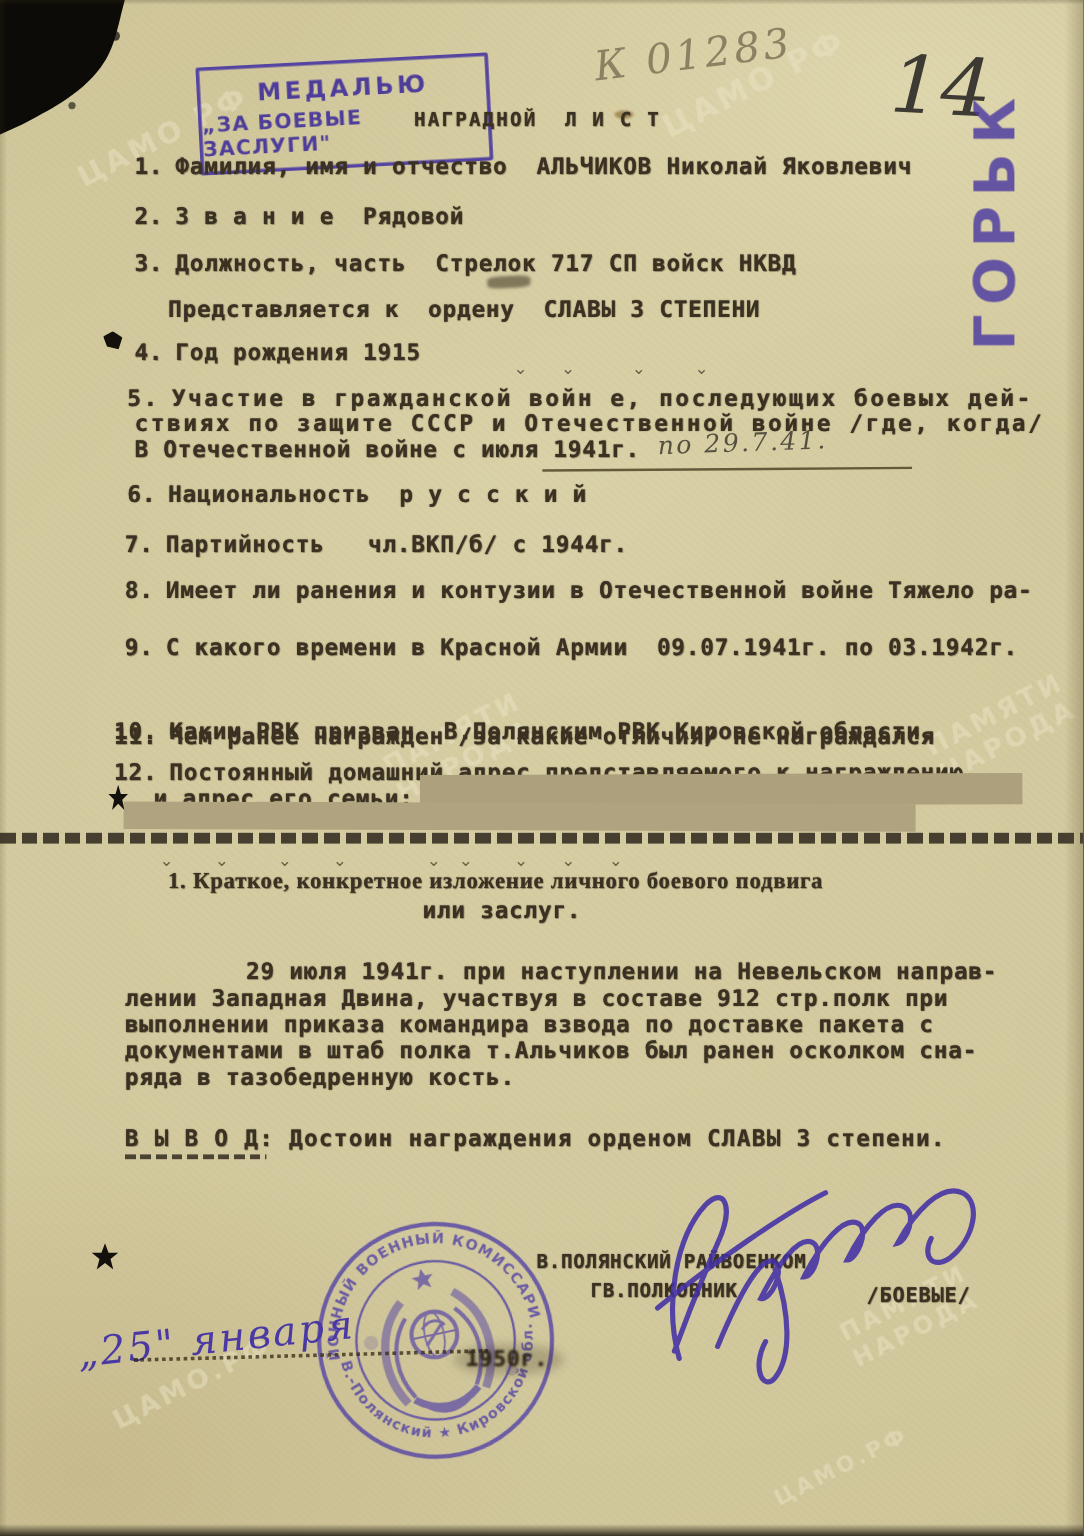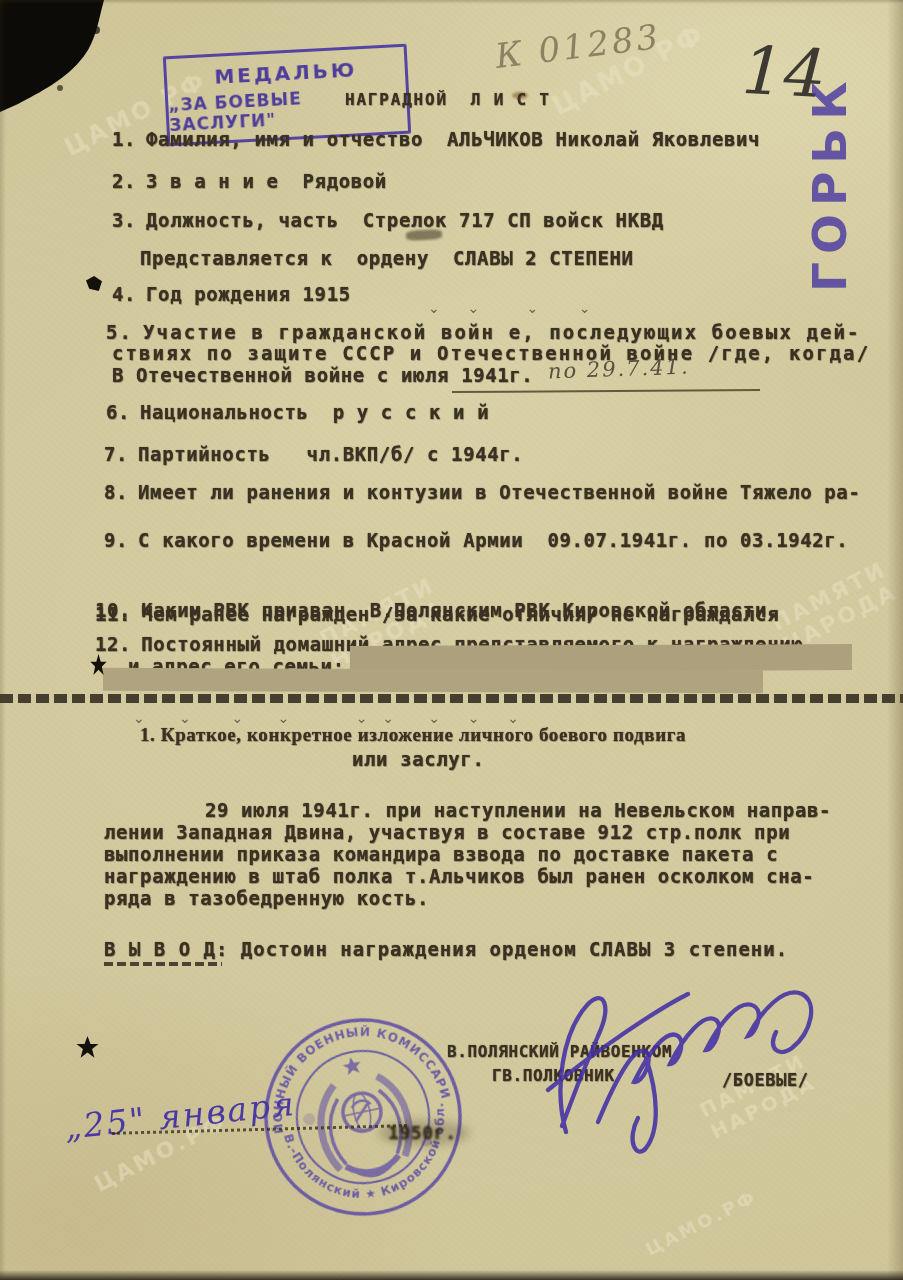--- a/index.html
+++ b/index.html
@@ -70,21 +70,21 @@
   <div class="smudge" style="left:512px;top:92px;width:16px;height:7px;background:rgba(132,96,42,.6);filter:blur(1px);"></div>
   <div class="hw" style="left:742px;top:34px;font-size:66px;color:#3d3a34;transform:rotate(3deg);">14</div>
   <div class="gorky">ГОРЬК</div>
 
   <div class="t title" style="left:345px;top:90px;">НАГРАДНОЙ  Л И С Т</div>
 
   <div class="t" style="left:112px;top:128px;"><span class="num">1.</span><span>Фамилия, имя и отчество  АЛЬЧИКОВ Николай Яковлевич</span></div>
   <div class="t" style="left:112px;top:170px;"><span class="num">2.</span><span>З в а н и е  Рядовой</span></div>
   <div class="t" style="left:112px;top:209px;"><span class="num">3.</span><span>Должность, часть  Стрелок 717 СП войск НКВД</span></div>
   <div class="smudge" style="left:406px;top:230px;width:36px;height:10px;background:rgba(44,36,20,.5);filter:blur(1.2px);transform:rotate(-3deg);border-radius:30%;"></div>
-  <div class="t" style="left:140px;top:247px;">Представляется к  ордену  СЛАВЫ 2 СТЕПЕНИ</div>
+  <div class="t" style="left:140px;top:247px;">Представляется к  ордену  СЛАВЫ 3 СТЕПЕНИ</div>
   <div class="t" style="left:112px;top:283px;"><span class="num">4.</span><span>Год рождения 1915</span></div>
   <div class="checks" style="left:428px;top:300px;">⌄    ⌄       ⌄      ⌄</div>
 
   <div class="t ls2" style="left:106px;top:321px;"><span class="num">5.</span><span>Участие в гражданской войн е, последующих боевых дей-</span></div>
   <div class="t ls2" style="left:112px;top:342px;">ствиях по защите СССР и Отечественной войне /где, когда/</div>
   <div class="t" style="left:112px;top:364px;">В Отечественной войне с июля 1941г.</div>
   <div class="hw" style="left:548px;top:357px;font-size:21px;color:#565041;transform:rotate(-2deg);letter-spacing:2px;">по 29.7.41.</div>
   <div class="underline-pen" style="left:452px;top:390px;width:308px;transform:rotate(-.4deg);"></div>
 
   <div class="t" style="left:106px;top:401px;"><span class="num">6.</span><span>Национальность  р у с с к и й</span></div>
@@ -100,21 +100,21 @@
   <div class="redact" style="left:103px;top:669px;width:660px;height:23px;background:#b0a480;transform:rotate(.2deg);"></div>
 
   <div class="sep"></div>
   <div class="checks" style="left:133px;top:710px;">⌄     ⌄      ⌄     ⌄          ⌄  ⌄     ⌄    ⌄    ⌄</div>
 
   <div class="t" style="left:140px;top:724px;font-family:Liberation Serif, serif;">1. Краткое, конкретное изложение личного боевого подвига</div>
   <div class="t" style="left:352px;top:748px;">или заслуг.</div>
   <div class="t" style="left:205px;top:799px;">29 июля 1941г. при наступлении на Невельском направ-</div>
   <div class="t" style="left:104px;top:821px;">лении Западная Двина, участвуя в составе 912 стр.полк при</div>
   <div class="t" style="left:104px;top:843px;">выполнении приказа командира взвода по доставке пакета с</div>
-  <div class="t" style="left:104px;top:865px;">награждению в штаб полка т.Альчиков был ранен осколком сна-</div>
+  <div class="t" style="left:104px;top:865px;">документами в штаб полка т.Альчиков был ранен осколком сна-</div>
   <div class="t" style="left:104px;top:887px;">ряда в тазобедренную кость.</div>
   <div class="t" style="left:104px;top:938px;letter-spacing:1px;">В Ы В О Д: Достоин награждения орденом СЛАВЫ 3 степени.</div>
   <div class="vdash" style="left:104px;top:962px;width:118px;"></div>
 
   <svg style="position:absolute;left:258px;top:1012px;opacity:.82;filter:blur(.5px);transform:rotate(-12deg);" width="210" height="210" viewBox="0 0 210 210">
     <defs>
       <path id="arcTop" d="M 24,105 A 81,81 0 0 1 186,105"></path>
       <path id="arcBot" d="M 24,105 A 81,81 0 0 0 186,105"></path>
     </defs>
     <g stroke="#5646a6" fill="none">

